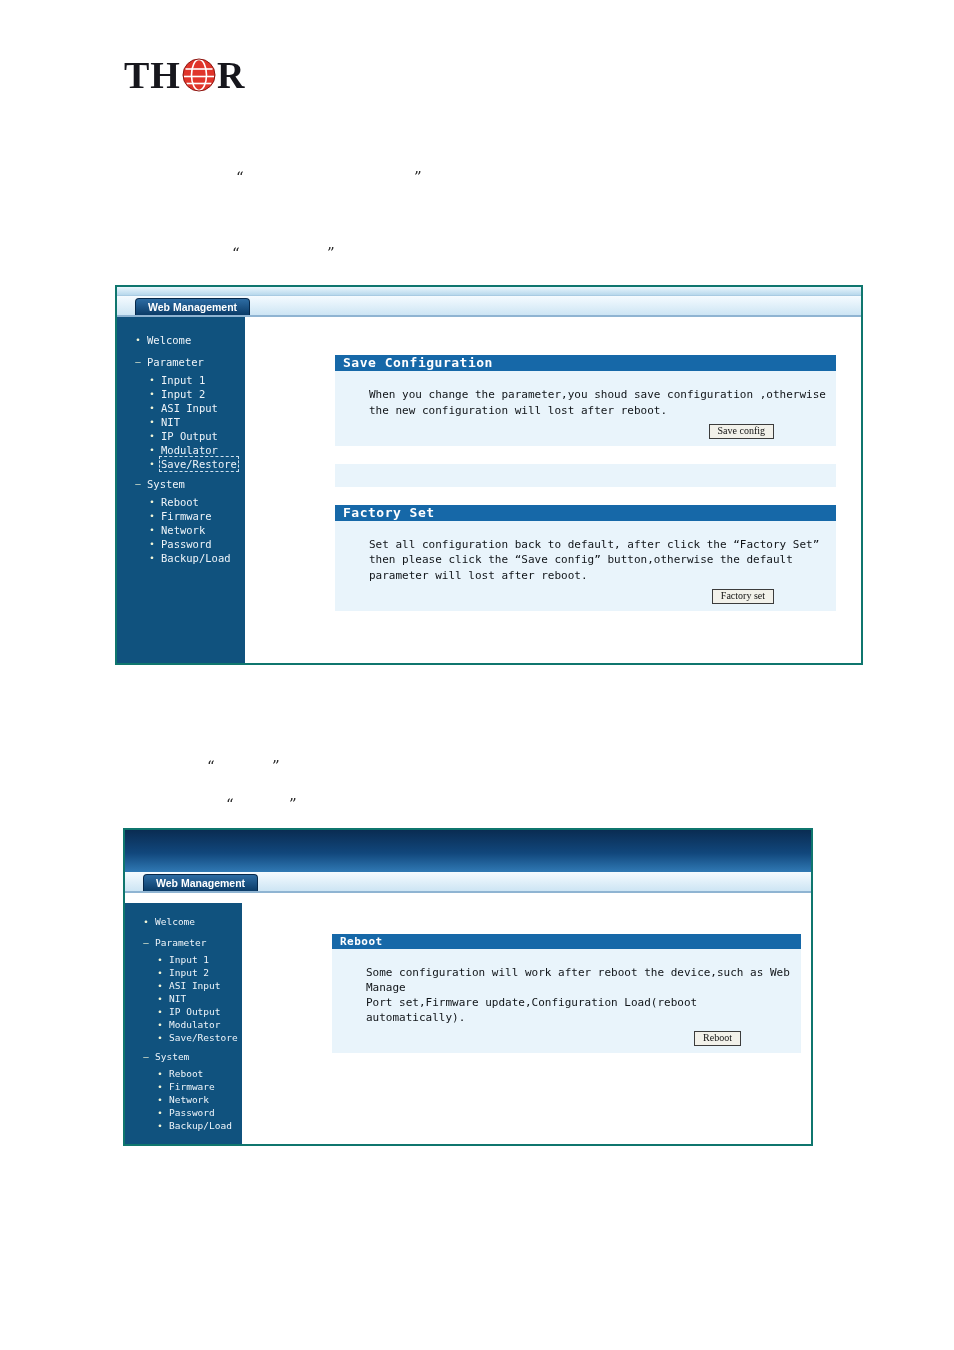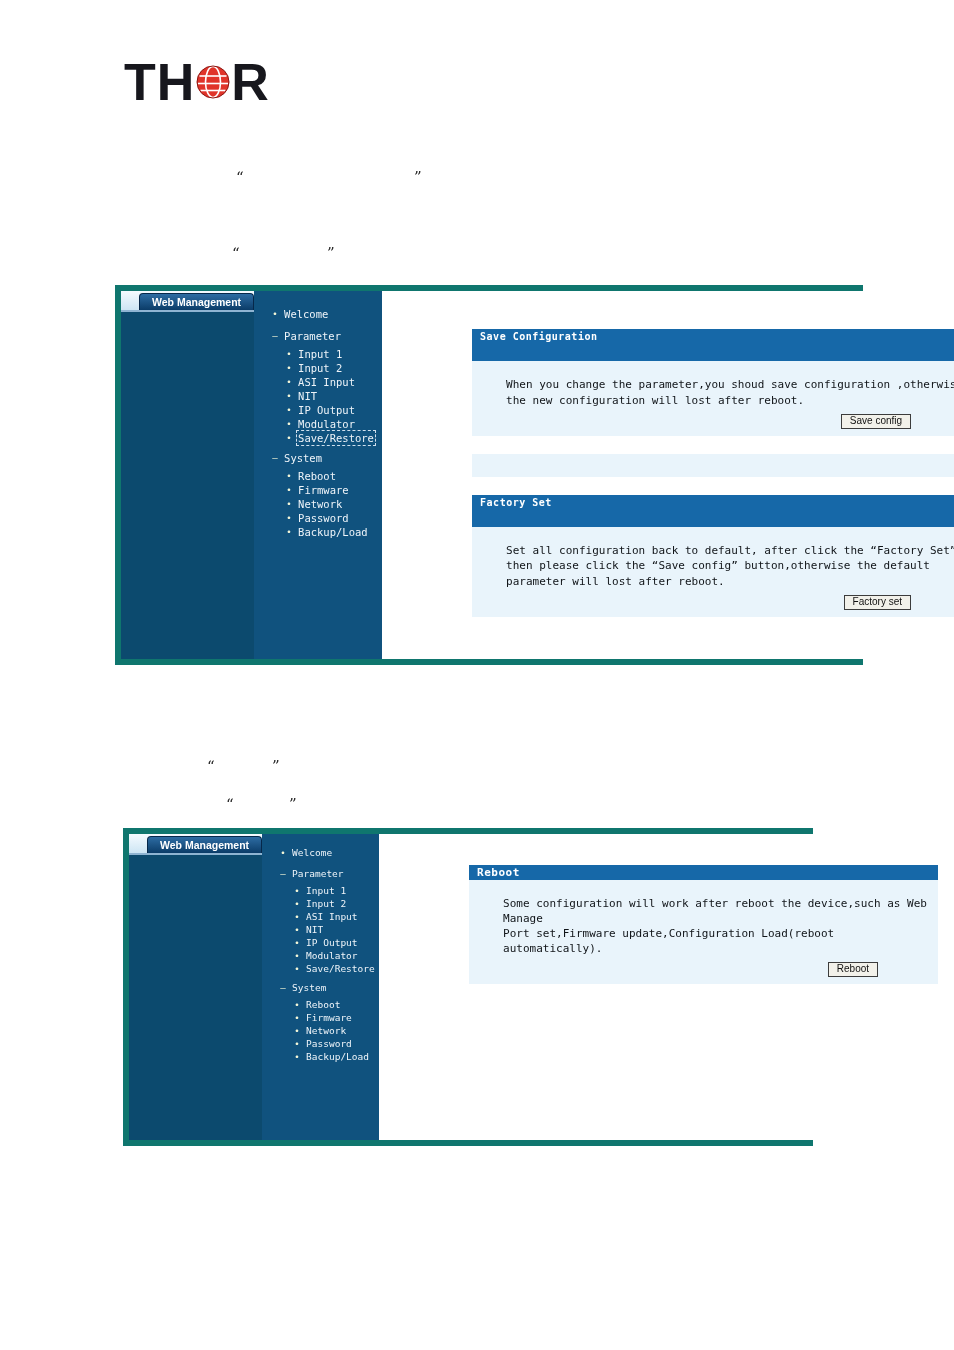--- a/index.html
+++ b/index.html
@@ -6,33 +6,33 @@
   html,body { background:#ffffff; }
   body {
     width:954px; height:1350px; position:relative; overflow:hidden;
     font-family:"DejaVu Sans Mono", monospace;
   }
   .page { position:absolute; inset:0; background:#fff; }
 
   
   .logo {
     position:absolute; left:124px; top:56px; display:flex; align-items:center;
-    font-family:Liberation Sans, sans-serif; font-weight:bold; font-size:52px;
+    font-family:Liberation Serif, serif; font-weight:bold; font-size:38px;
     color:#17171d; letter-spacing:1px; line-height:1;
   }
   .logo .globe { width:34px; height:34px; margin:0 1px; display:block; }
 
   
   .quote {
     position:absolute; font-family:"DejaVu Serif", serif;
     font-size:15px; color:#2a2a2a;
   }
 
   
-  .shot { position:absolute; background:#0c4a6e; border:6px solid #0f766e; display:flex; }
+  .shot { position:absolute; background:#0f172a; border:2px solid #0f766e; display:flex; flex-direction:column; }
   .shot1 { left:115px; top:285px; width:748px; height:380px; }
   .shot2 { left:123px; top:828px; width:690px; height:318px; }
 
   .band { height:9px; background:linear-gradient(180deg,#eaf6fd,#b7d8ec); border-bottom:1px solid #a9cbe2; }
   .topband { height:42px; background:linear-gradient(180deg,#0a2c52 0%, #11477c 55%, #3079b4 100%); }
 
   .tabrow {
     height:21px; background:linear-gradient(180deg,#f5fbff,#cde5f4);
     border-bottom:2px solid #8fb4d2; display:flex; align-items:flex-end;
   }
@@ -62,32 +62,32 @@
   .side-item.selected .lbl { outline:1px dashed #cfe0ee; outline-offset:1px; }
 
   
   .main { flex:1; background:#fff; min-width:0; }
   .shot1 .main { padding:38px 0 0 90px; }
   .shot2 .main { padding:31px 0 0 90px; }
   .panel { margin-bottom:18px; }
   .shot1 .panel { width:501px; }
   .shot2 .panel { width:469px; }
   .panel-head {
-    background:#1668a8; color:#fff; font-weight:bold; font-size:10px;
-    height:32px; line-height:16px; padding-left:8px; letter-spacing:0.5px;
+    background:#1668a8; color:#fff; font-weight:bold; font-size:13px;
+    height:16px; line-height:16px; padding-left:8px; letter-spacing:0.5px;
   }
   .shot2 .panel-head { font-size:11px; height:15px; line-height:15px; }
   .panel-body { background:#e9f4fb; padding:16px 8px 7px 34px; }
   .panel-text { font-size:11px; line-height:15.5px; color:#101418; white-space:pre-line; }
   .shot2 .panel-text { font-size:11px; line-height:15px; }
   .btn-row { text-align:right; margin-top:1px; }
   .shot1 .btn-row { padding-right:54px; }
   .shot2 .btn-row { padding-right:52px; }
   .btn {
-    font-family:Liberation Sans, sans-serif; font-size:10px;
+    font-family:Liberation Serif, serif; font-size:10px;
     background:#f2f1ea; border:1px solid #3c3c3c; color:#111;
     height:15px; line-height:12px; padding:0 8px; cursor:pointer;text-align:center;
   }
 </style>
 </head>
 <body>
 
 <div class="page">
 
   <div class="logo">

